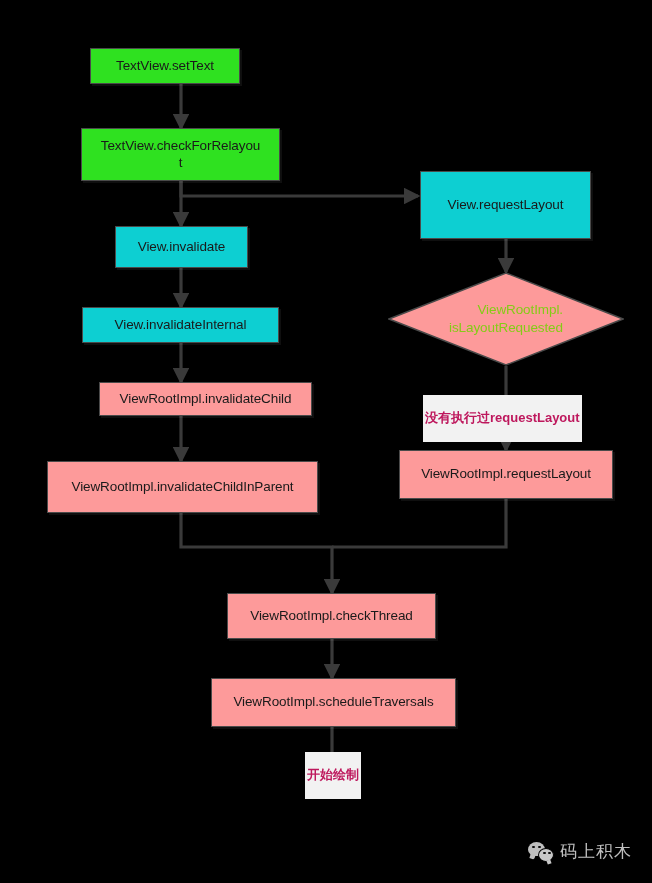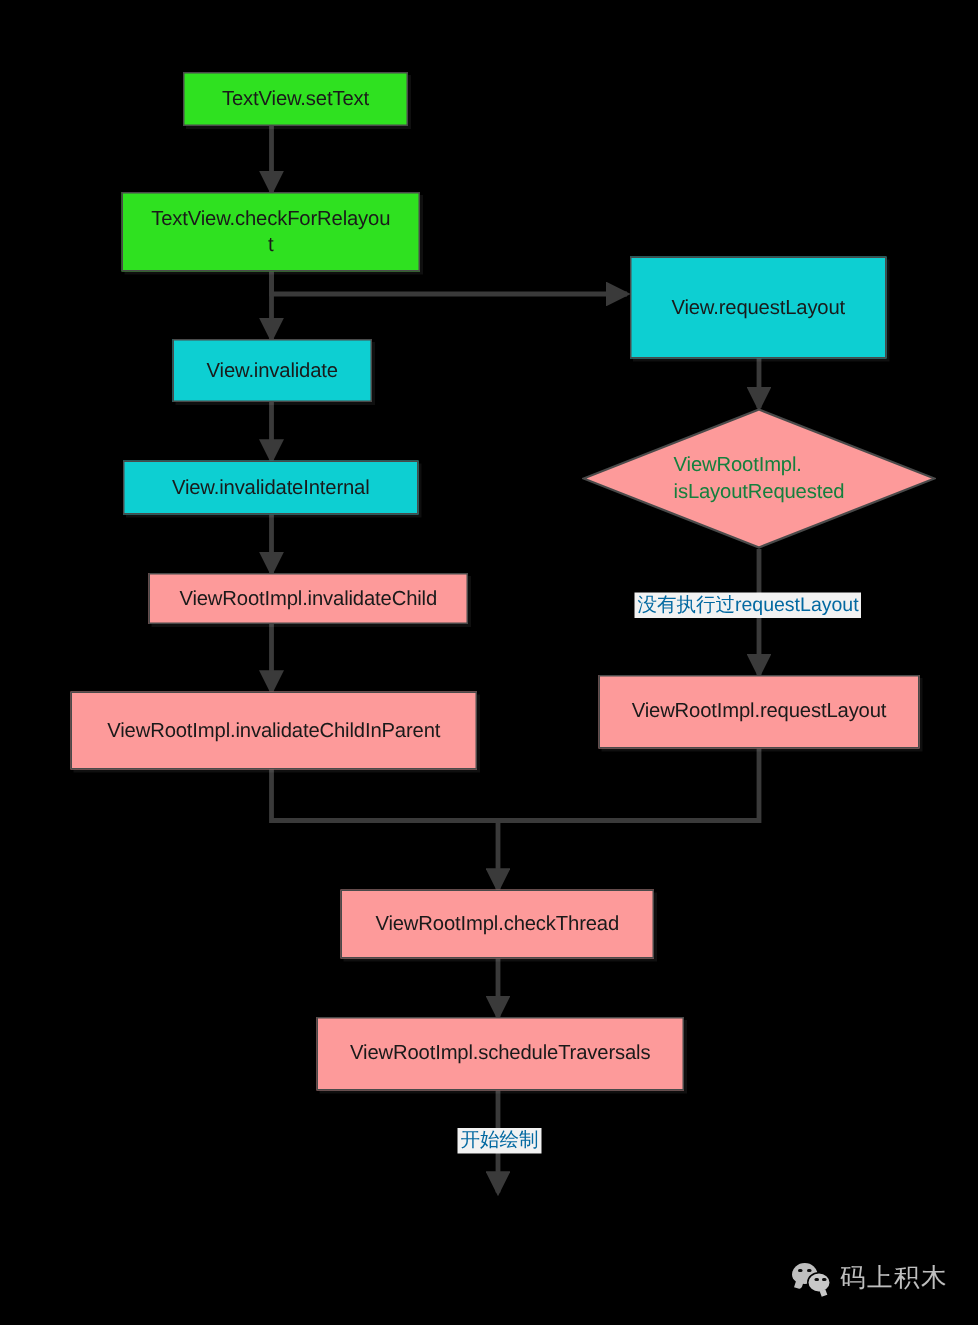--- a/index.html
+++ b/index.html
@@ -52,37 +52,38 @@
     height: 100%;
   }
   .diamond-text {
     position: absolute;
     left: 0; top: 0;
     width: 100%;
     height: 100%;
     display: flex;
     align-items: center;
     justify-content: center;
-    text-align: left;
-    color: #15803d;
+    text-align: right;
+    color: #84cc16;
     font-size: 13.5px;
     line-height: 1.3;
     letter-spacing: -0.1px;
     pointer-events: none;
   }
 
   .edge-label {
     position: absolute;
     background: #f2f2f2;
-    color: #0369a1;
+    color: #be185d;
     font-size: 13px;
     line-height: 1.15;
-    padding: 1px 2px;
+    padding: 16px 2px;
     white-space: nowrap;
     border: 0;
+    font-weight: bold;
   }
 
   .watermark {
     position: absolute;
     display: flex;
     align-items: center;
     gap: 6px;
     opacity: 0.82;
   }
   .wm-icon {
@@ -161,21 +162,21 @@
       <path d="M 181 501 L 181 547 L 332 547 L 332 593" marker-end="url(#arrow)"></path>
 
       <path d="M 506 499 L 506 547 L 332 547"></path>
 
       <path d="M 332 639 L 332 678" marker-end="url(#arrow)"></path>
 
       <path d="M 332 727 L 332 795" marker-end="url(#arrow)"></path>
     </g>
   </svg>
 
-  <div class="node green" style="left:122px; top:48px; width:150px; height:36px;">
+  <div class="node green" style="left:90px; top:48px; width:150px; height:36px;">
     <span class="node-label">TextView.setText</span>
   </div>
 
   <div class="node green" style="left:81px; top:128px; width:199px; height:53px;">
     <span class="node-label" style="white-space:pre-line;">TextView.checkForRelayou
 t</span>
   </div>
 
   <div class="node cyan" style="left:420px; top:171px; width:171px; height:68px;">
     <span class="node-label">View.requestLayout</span>

